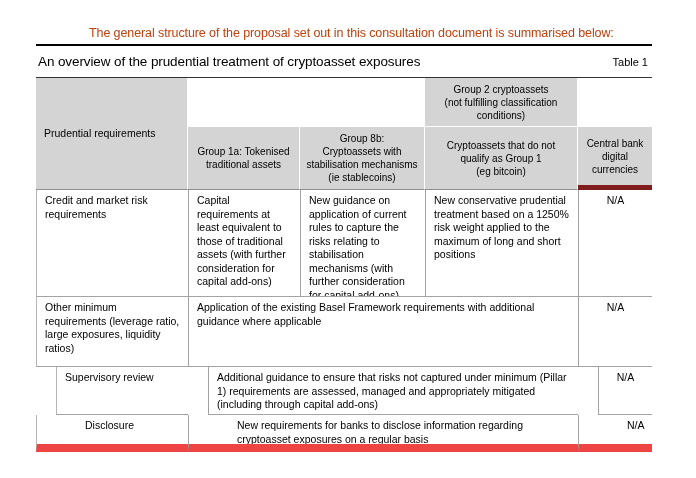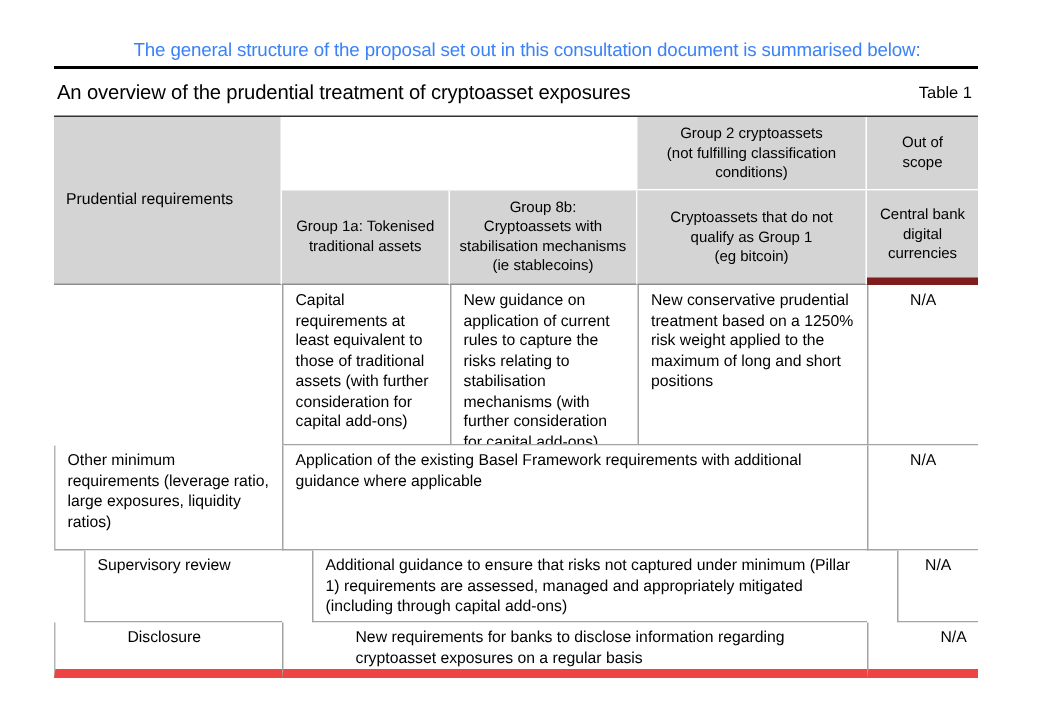--- a/index.html
+++ b/index.html
@@ -6,21 +6,21 @@
   body{
     width:696px;height:478px;overflow:hidden;
     font-family:"Liberation Sans", sans-serif;
     color:#000;
     -webkit-font-smoothing:antialiased;
   }
   .page{position:relative;width:696px;height:478px;background:#fff;}
   .intro{
     position:absolute;left:89px;top:13px;
     font-size:12.5px;letter-spacing:-0.1px;white-space:nowrap;
-    color:#3b82f6;
+    color:#c2410c;
   }
   .table-wrap{position:absolute;left:36px;top:44px;width:616px;}
   .title-row{
     box-sizing:border-box;
     height:34px;width:616px;
     border-top:2px solid #000;
     border-bottom:1px solid #333;
     display:flex;align-items:center;justify-content:space-between;
     padding:0 2px 0 2px;
   }
@@ -68,21 +68,21 @@
   .r3{grid-row:3;}
   .r4{grid-row:4;}
   .r5{grid-row:5;margin-left:20px;}
   .r6{grid-row:6;}
   .c1{grid-column:1;}
   .c2{grid-column:2;}
   .c3{grid-column:3;}
   .c4{grid-column:4;}
   .c5{grid-column:5;}
   .c2-5{grid-column:2/5;}
-  .last{border-bottom:6px solid #ef4444;padding-left:48px;}
+  .last{border-bottom:8px solid #ef4444;padding-left:48px;}
 </style>
 </head>
 <body>
 
 <div class="page">
 
   <p class="intro">The general structure of the proposal set out in this consultation document is summarised below:</p>
 
   <div class="table-wrap">
 
@@ -90,35 +90,34 @@
       <span class="t-title">An overview of the prudential treatment of cryptoasset exposures</span>
       <span class="t-label">Table 1</span>
     </div>
 
     <div class="tbl">
 
       <div class="cell hcell h-prudential">Prudential requirements</div>
       <div class="cell hcell h-group2">Group 2 cryptoassets
 (not fulfilling classification
 conditions)</div>
-      <div class="cell hcell h-oos">Out of
-scope</div>
       <div class="cell hcell h-g1a">Group 1a: Tokenised
 traditional assets</div>
       <div class="cell hcell h-g1b">Group 8b:
 Cryptoassets with
 stabilisation mechanisms
 (ie stablecoins)</div>
       <div class="cell hcell h-g2d">Cryptoassets that do not
 qualify as Group 1
 (eg bitcoin)</div>
       <div class="cell hcell h-cbdc">Central bank
 digital
 currencies</div>
 
+      <div class="cell bcell r3 c1 lline">Credit and market risk requirements</div>
       <div class="cell bcell r3 c2 vline">Capital requirements at least equivalent to those of traditional assets (with further consideration for capital add-ons)</div>
       <div class="cell bcell r3 c3 vline">New guidance on application of current rules to capture the risks relating to stabilisation mechanisms (with further consideration for capital add-ons)</div>
       <div class="cell bcell r3 c4 vline">New conservative prudential treatment based on a 1250% risk weight applied to the maximum of long and short positions</div>
       <div class="cell bcell r3 c5 vline na">N/A</div>
 
       <div class="cell bcell r4 c2-5 vline">Application of the existing Basel Framework requirements with additional guidance where applicable</div>
       <div class="cell bcell r4 c1 lline">Other minimum requirements (leverage ratio, large exposures, liquidity ratios)</div>
       <div class="cell bcell r4 c5 vline na">N/A</div>
 
       <div class="cell bcell r5 c1 lline">Supervisory review</div>

